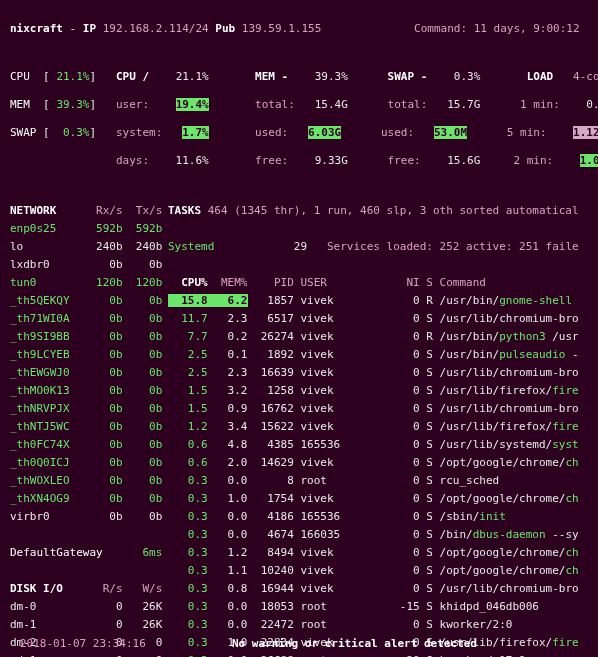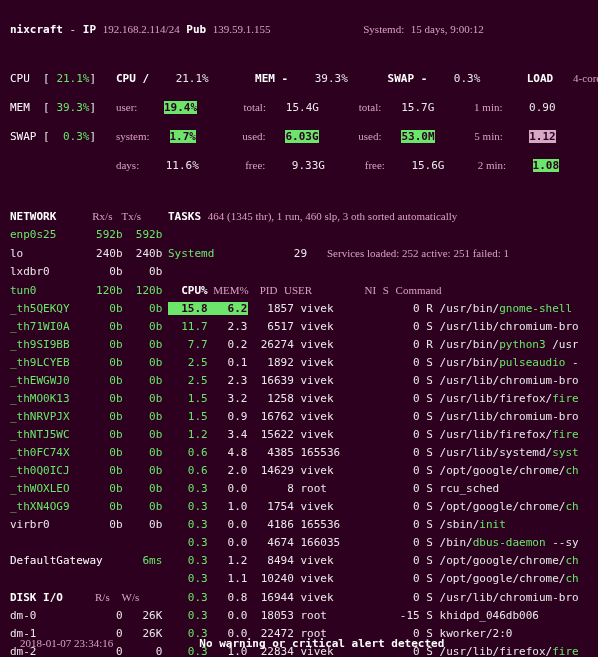--- a/index.html
+++ b/index.html
@@ -1,30 +1,30 @@
 <!DOCTYPE html>
 <html><head>
 <meta charset="utf-8">
 <style>
   html,body{margin:0;padding:0;background:#2c001e;color:#e9e9e9;font-family:'DejaVu Sans Mono','Menlo','Consolas',monospace;font-size:11px;line-height:14px;}
   .screen{width:598px;height:657px;box-sizing:border-box;padding:8px 10px 6px 10px;overflow:hidden;white-space:pre;}
   .b{font-weight:bold;}
   .w{color:#ffffff;}
   .g{color:#6be66b;}
-  .dim{color:#d9a0c4;font-family:Liberation Serif, serif;}
+  .dim{color:#d9a0c4;}
   .hl{background:#6be66b;color:#2c001e;font-weight:bold;}
   .hlm{background:#d6a8c6;color:#2c001e;font-weight:bold;}
   .footer{position:absolute;bottom:6px;left:20px;right:10px;}
   span{white-space:pre;}
 </style>
 </head>
 <body>
 
 <div class="screen">
-<div><span class="b w">nixcraft</span><span> - </span><span class="b w">IP</span><span> </span><span class="dim">192.168.2.114/24</span><span> </span><span class="b w">Pub</span><span> </span><span class="dim">139.59.1.155</span><span id="up_sp">              </span><span class="dim">Systemd:</span><span> </span><span class="dim">15 days, 9:00:12</span></div>
+<div><span class="b w">nixcraft</span><span> - </span><span class="b w">IP</span><span> </span><span class="dim">192.168.2.114/24</span><span> </span><span class="b w">Pub</span><span> </span><span class="dim">139.59.1.155</span><span id="up_sp">              </span><span class="dim">Command:</span><span> </span><span class="dim">11 days, 9:00:12</span></div>
 <div style="height:6px"></div>
 <div><span class="w">CPU</span><span>  [ </span><span class="g">21.1%</span><span>]   </span><span class="b w">CPU /</span><span>    </span><span>21.1%</span><span>       </span><span class="b w">MEM -</span><span>    </span><span>39.3%</span><span>      </span><span class="b w">SWAP -</span><span>    </span><span>0.3%</span><span>       </span><span class="b w">LOAD</span><span>   </span><span class="dim">4-core</span></div>
 <div><span class="w">MEM</span><span>  [ </span><span class="g">39.3%</span><span>]   </span><span class="dim">user:</span><span>    </span><span class="hl">19.4%</span><span>       </span><span class="dim">total:</span><span>   </span><span>15.4G</span><span>      </span><span class="dim">total:</span><span>   </span><span>15.7G</span><span>      </span><span class="dim">1 min:</span><span>    </span><span>0.90</span></div>
 <div><span class="w">SWAP</span><span> [  </span><span class="g">0.3%</span><span>]   </span><span class="dim">system:</span><span>   </span><span class="hl">1.7%</span><span>       </span><span class="dim">used:</span><span>   </span><span class="hl">6.03G</span><span>      </span><span class="dim">used:</span><span>   </span><span class="hl">53.0M</span><span>      </span><span class="dim">5 min:</span><span>    </span><span class="hlm">1.12</span></div>
 <div><span>                </span><span class="dim">days:</span><span>    </span><span>11.6%</span><span>       </span><span class="dim">free:</span><span>    </span><span>9.33G</span><span>      </span><span class="dim">free:</span><span>    </span><span>15.6G</span><span>     </span><span class="dim">2 min:</span><span>    </span><span class="hl">1.08</span></div>
 <div style="height:8px"></div>
 <div id="body-rows"><div><span style="display:inline-block;width:158px;overflow:hidden"><span class="b w">NETWORK</span>     <span class="dim"> Rx/s</span> <span class="dim"> Tx/s</span></span><span style="display:inline-block;width:410px;overflow:hidden"><span class="b w">TASKS</span> <span class="dim">464 (1345 thr), 1 run, 460 slp, 3 oth sorted automatically</span></span></div><div><span style="display:inline-block;width:158px;overflow:hidden"><span class="g">enp0s25     </span><span class="g"> 592b</span> <span class="g"> 592b</span></span><span style="display:inline-block;width:410px;overflow:hidden"></span></div><div><span style="display:inline-block;width:158px;overflow:hidden"><span class="">lo          </span><span class=""> 240b</span> <span class=""> 240b</span></span><span style="display:inline-block;width:410px;overflow:hidden"><span class="g">Systemd         </span><span>   29</span>   <span class="dim">Services loaded: 252 active: 251 failed: 1</span></span></div><div><span style="display:inline-block;width:158px;overflow:hidden"><span class="">lxdbr0      </span><span class="">   0b</span> <span class="">   0b</span></span><span style="display:inline-block;width:410px;overflow:hidden"></span></div><div><span style="display:inline-block;width:158px;overflow:hidden"><span class="g">tun0        </span><span class="g"> 120b</span> <span class="g"> 120b</span></span><span style="display:inline-block;width:410px;overflow:hidden"><span class="b w">  CPU%</span><span class="dim">  MEM%</span><span class="dim">    PID</span> <span class="dim">USER      </span>     <span class="dim"> NI</span> <span class="dim">S</span> <span class="dim">Command</span></span></div><div><span style="display:inline-block;width:158px;overflow:hidden"><span class="g">_th5QEKQY   </span><span class="g">   0b</span> <span class="g">   0b</span></span><span style="display:inline-block;width:410px;overflow:hidden"><span class="hl">  15.8</span><span class="hl">   6.2</span><span>   1857</span> <span>vivek     </span>     <span>  0</span> <span>R</span> <span>/usr/bin/</span><span class="g">gnome-shell</span><span></span></span></div><div><span style="display:inline-block;width:158px;overflow:hidden"><span class="g">_th71WI0A   </span><span class="g">   0b</span> <span class="g">   0b</span></span><span style="display:inline-block;width:410px;overflow:hidden"><span class="g">  11.7</span><span class="">   2.3</span><span>   6517</span> <span>vivek     </span>     <span>  0</span> <span>S</span> <span>/usr/lib/chromium-browser/</span><span></span></span></div><div><span style="display:inline-block;width:158px;overflow:hidden"><span class="g">_th9SI9BB   </span><span class="g">   0b</span> <span class="g">   0b</span></span><span style="display:inline-block;width:410px;overflow:hidden"><span class="g">   7.7</span><span class="">   0.2</span><span>  26274</span> <span>vivek     </span>     <span>  0</span> <span>R</span> <span>/usr/bin/</span><span class="g">python3</span><span> /usr/bin/glances</span></span></div><div><span style="display:inline-block;width:158px;overflow:hidden"><span class="g">_th9LCYEB   </span><span class="g">   0b</span> <span class="g">   0b</span></span><span style="display:inline-block;width:410px;overflow:hidden"><span class="g">   2.5</span><span class="">   0.1</span><span>   1892</span> <span>vivek     </span>     <span>  0</span> <span>S</span> <span>/usr/bin/</span><span class="g">pulseaudio</span><span> --start --log-ta</span></span></div><div><span style="display:inline-block;width:158px;overflow:hidden"><span class="g">_thEWGWJ0   </span><span class="g">   0b</span> <span class="g">   0b</span></span><span style="display:inline-block;width:410px;overflow:hidden"><span class="g">   2.5</span><span class="">   2.3</span><span>  16639</span> <span>vivek     </span>     <span>  0</span> <span>S</span> <span>/usr/lib/chromium-browser/</span><span></span></span></div><div><span style="display:inline-block;width:158px;overflow:hidden"><span class="g">_thMO0K13   </span><span class="g">   0b</span> <span class="g">   0b</span></span><span style="display:inline-block;width:410px;overflow:hidden"><span class="g">   1.5</span><span class="">   3.2</span><span>   1258</span> <span>vivek     </span>     <span>  0</span> <span>S</span> <span>/usr/lib/firefox/</span><span class="g">firefox</span></span></div><div><span style="display:inline-block;width:158px;overflow:hidden"><span class="g">_thNRVPJX   </span><span class="g">   0b</span> <span class="g">   0b</span></span><span style="display:inline-block;width:410px;overflow:hidden"><span class="g">   1.5</span><span class="">   0.9</span><span>  16762</span> <span>vivek     </span>     <span>  0</span> <span>S</span> <span>/usr/lib/chromium-browser/</span><span></span></span></div><div><span style="display:inline-block;width:158px;overflow:hidden"><span class="g">_thNTJ5WC   </span><span class="g">   0b</span> <span class="g">   0b</span></span><span style="display:inline-block;width:410px;overflow:hidden"><span class="g">   1.2</span><span class="">   3.4</span><span>  15622</span> <span>vivek     </span>     <span>  0</span> <span>S</span> <span>/usr/lib/firefox/</span><span class="g">firefox</span><span></span></span></div><div><span style="display:inline-block;width:158px;overflow:hidden"><span class="g">_th0FC74X   </span><span class="g">   0b</span> <span class="g">   0b</span></span><span style="display:inline-block;width:410px;overflow:hidden"><span class="g">   0.6</span><span class="">   4.8</span><span>   4385</span> <span>165536    </span>     <span>  0</span> <span>S</span> <span>/usr/lib/systemd/</span><span class="g">systemd-journald</span><span></span></span></div><div><span style="display:inline-block;width:158px;overflow:hidden"><span class="g">_th0Q0ICJ   </span><span class="g">   0b</span> <span class="g">   0b</span></span><span style="display:inline-block;width:410px;overflow:hidden"><span class="g">   0.6</span><span class="">   2.0</span><span>  14629</span> <span>vivek     </span>     <span>  0</span> <span>S</span> <span>/opt/google/chrome/</span><span class="g">chrome</span><span></span></span></div><div><span style="display:inline-block;width:158px;overflow:hidden"><span class="g">_thWOXLEO   </span><span class="g">   0b</span> <span class="g">   0b</span></span><span style="display:inline-block;width:410px;overflow:hidden"><span class="g">   0.3</span><span class="">   0.0</span><span>      8</span> <span>root      </span>     <span>  0</span> <span>S</span> <span>rcu_sched</span></span></div><div><span style="display:inline-block;width:158px;overflow:hidden"><span class="g">_thXN4OG9   </span><span class="g">   0b</span> <span class="g">   0b</span></span><span style="display:inline-block;width:410px;overflow:hidden"><span class="g">   0.3</span><span class="">   1.0</span><span>   1754</span> <span>vivek     </span>     <span>  0</span> <span>S</span> <span>/opt/google/chrome/</span><span class="g">chrome</span></span></div><div><span style="display:inline-block;width:158px;overflow:hidden"><span class="">virbr0      </span><span class="">   0b</span> <span class="">   0b</span></span><span style="display:inline-block;width:410px;overflow:hidden"><span class="g">   0.3</span><span class="">   0.0</span><span>   4186</span> <span>165536    </span>     <span>  0</span> <span>S</span> <span>/sbin/</span><span class="g">init</span><span></span></span></div><div><span style="display:inline-block;width:158px;overflow:hidden">&nbsp;</span><span style="display:inline-block;width:410px;overflow:hidden"><span class="g">   0.3</span><span class="">   0.0</span><span>   4674</span> <span>166035    </span>     <span>  0</span> <span>S</span> <span>/bin/</span><span class="g">dbus-daemon</span><span> --system --address=</span></span></div><div><span style="display:inline-block;width:158px;overflow:hidden"><span class="w">DefaultGateway    </span><span class="g">  6ms</span></span><span style="display:inline-block;width:410px;overflow:hidden"><span class="g">   0.3</span><span class="">   1.2</span><span>   8494</span> <span>vivek     </span>     <span>  0</span> <span>S</span> <span>/opt/google/chrome/</span><span class="g">chrome</span></span></div><div><span style="display:inline-block;width:158px;overflow:hidden">&nbsp;</span><span style="display:inline-block;width:410px;overflow:hidden"><span class="g">   0.3</span><span class="">   1.1</span><span>  10240</span> <span>vivek     </span>     <span>  0</span> <span>S</span> <span>/opt/google/chrome/</span><span class="g">chrome</span></span></div><div><span style="display:inline-block;width:158px;overflow:hidden"><span class="b w">DISK I/O</span>    <span class="dim">  R/s</span> <span class="dim">  W/s</span></span><span style="display:inline-block;width:410px;overflow:hidden"><span class="g">   0.3</span><span class="">   0.8</span><span>  16944</span> <span>vivek     </span>     <span>  0</span> <span>S</span> <span>/usr/lib/chromium-browser/</span><span></span></span></div><div><span style="display:inline-block;width:158px;overflow:hidden"><span>dm-0        </span><span>    0</span> <span>  26K</span></span><span style="display:inline-block;width:410px;overflow:hidden"><span class="g">   0.3</span><span class="">   0.0</span><span>  18053</span> <span>root      </span>     <span>-15</span> <span>S</span> <span>khidpd_046db006</span></span></div><div><span style="display:inline-block;width:158px;overflow:hidden"><span>dm-1        </span><span>    0</span> <span>  26K</span></span><span style="display:inline-block;width:410px;overflow:hidden"><span class="g">   0.3</span><span class="">   0.0</span><span>  22472</span> <span>root      </span>     <span>  0</span> <span>S</span> <span>kworker/2:0</span></span></div><div><span style="display:inline-block;width:158px;overflow:hidden"><span>dm-2        </span><span>    0</span> <span>    0</span></span><span style="display:inline-block;width:410px;overflow:hidden"><span class="g">   0.3</span><span class="">   1.0</span><span>  22834</span> <span>vivek     </span>     <span>  0</span> <span>S</span> <span>/usr/lib/firefox/</span><span class="g">firefox</span></span></div><div><span style="display:inline-block;width:158px;overflow:hidden"><span>sda1        </span><span>    0</span> <span>    0</span></span><span style="display:inline-block;width:410px;overflow:hidden"><span class="g">   0.3</span><span class="">   0.0</span><span>  26688</span> <span>root      </span>     <span>-20</span> <span>S</span> <span>kworker/u17:2</span></span></div></div>
 
 <div class="footer"><span class="dim">2018-01-07 23:34:16</span><span>             </span><span class="b w">No warning or critical alert detected</span></div>
 </div>

